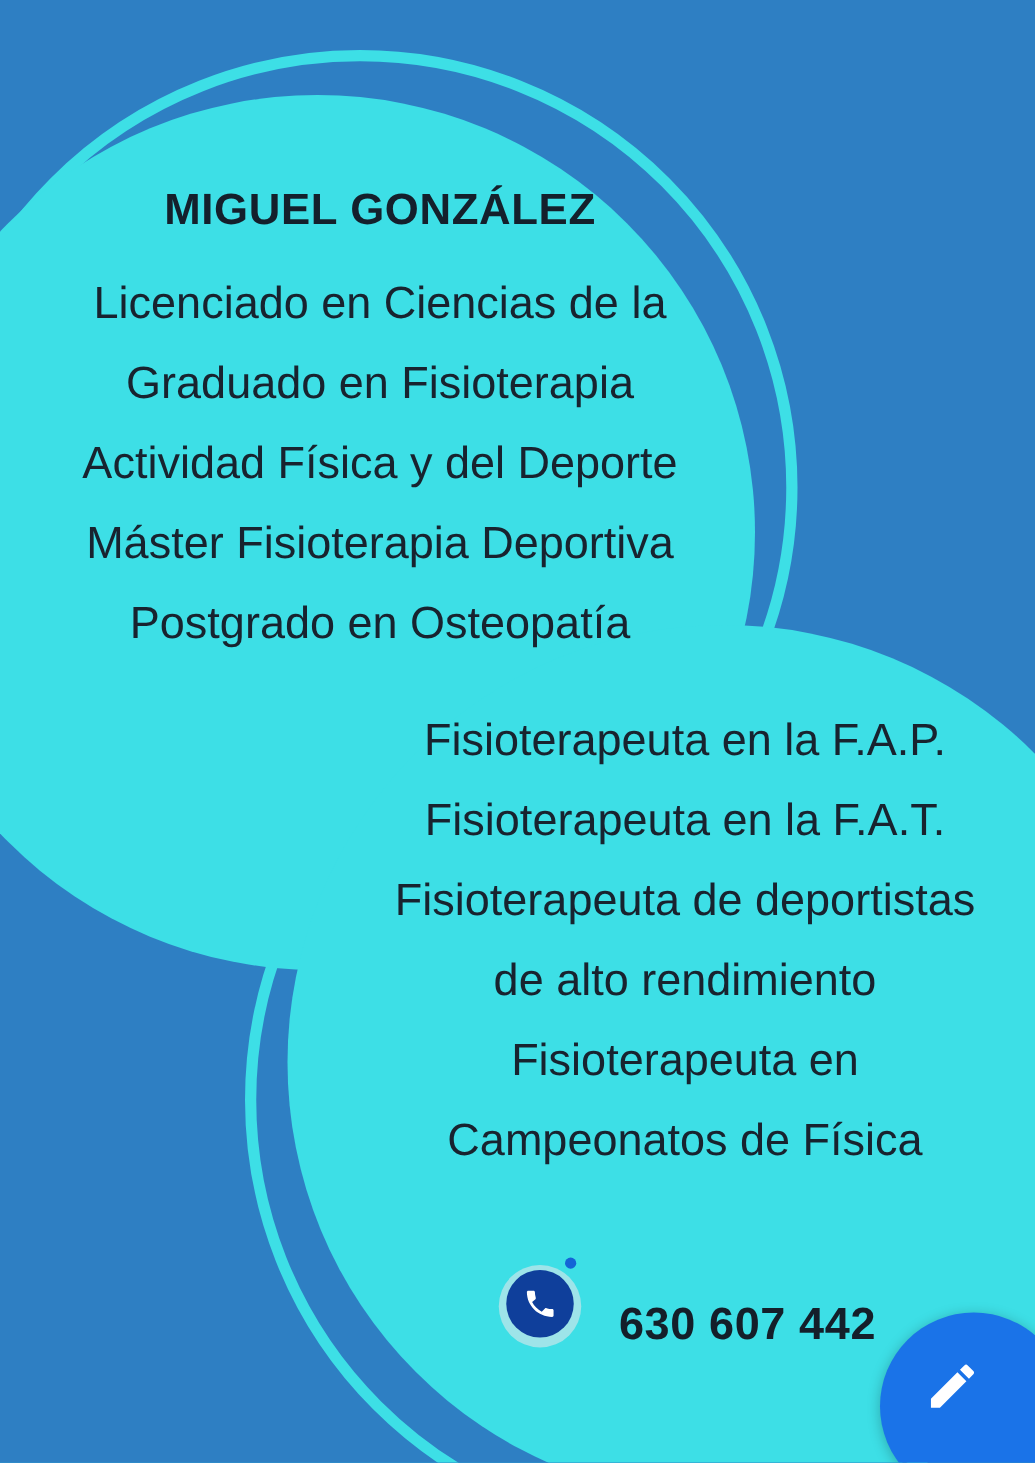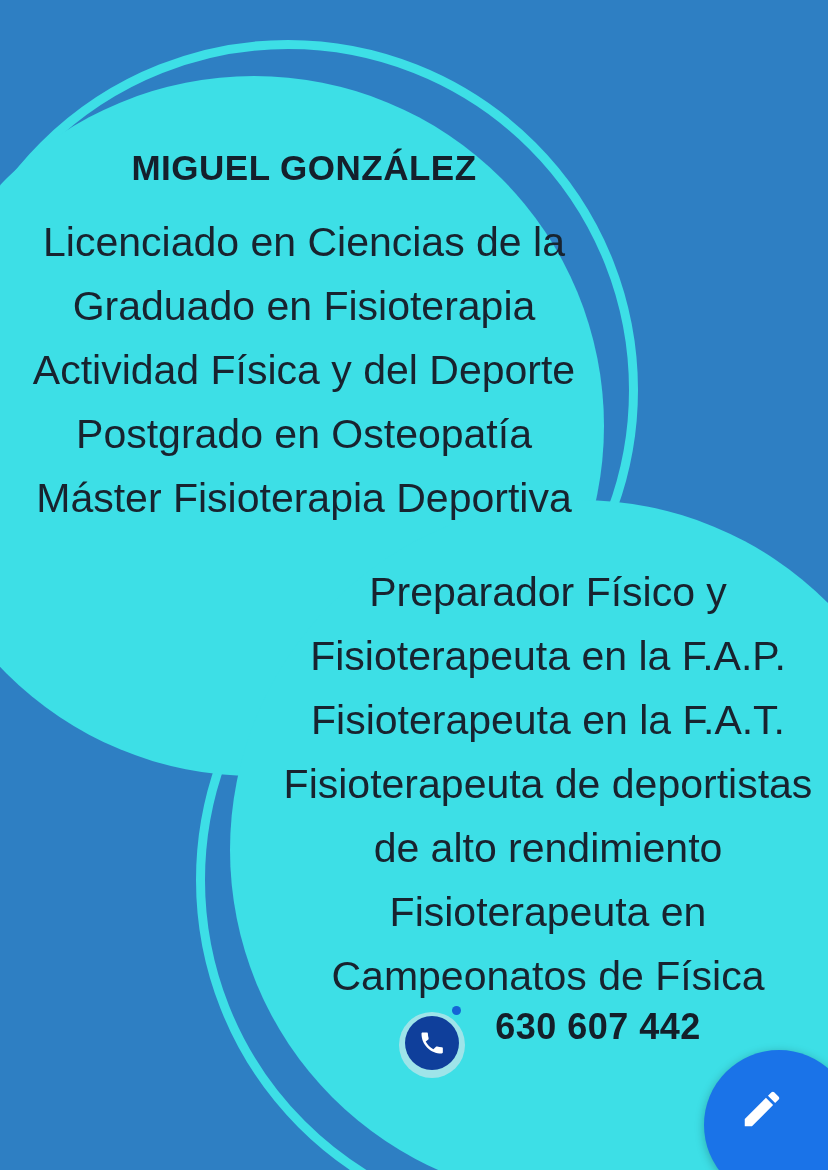--- a/index.html
+++ b/index.html
@@ -86,34 +86,34 @@
 
   .name {
     font-size: 35px;
     font-weight: bold;
     letter-spacing: 0.5px;
     margin: 0 0 22px 0;
     color: #14202c;
   }
 
   .line {
-    font-size: 41px;
+    font-size: 36px;
     line-height: 64px;
     color: #18232f;
     white-space: nowrap;
   }
 
   
   #phone-row {
     position: absolute;
     left: 268px;
     top: 1006px;
     width: 560px;
     display: flex;
-    align-items: flex-start;
+    align-items: flex-end;
     justify-content: center;
     gap: 26px;
   }
   .phone-icon-wrap {
     position: relative;
     width: 74px;
     height: 74px;
     flex: 0 0 74px;
   }
   .phone-halo {
@@ -185,26 +185,25 @@
   <div class="ring ring-bottom"></div>
 
   <div class="blob blob-top"></div>
   <div class="blob blob-bottom"></div>
 
   <div class="text-block" id="block-top">
     <div class="name">MIGUEL GONZÁLEZ</div>
     <div class="line">Licenciado en Ciencias de la</div>
     <div class="line">Graduado en Fisioterapia</div>
     <div class="line">Actividad Física y del Deporte</div>
+    <div class="line">Máster Fisioterapia Deportiva</div>
     <div class="line">Postgrado en Osteopatía</div>
-    <div class="line">Máster Fisioterapia Deportiva</div>
   </div>
 
   <div class="text-block" id="block-bottom">
-    <div class="line">Preparador Físico y</div>
     <div class="line">Fisioterapeuta en la F.A.P.</div>
     <div class="line">Fisioterapeuta en la F.A.T.</div>
     <div class="line">Fisioterapeuta de deportistas</div>
     <div class="line">de alto rendimiento</div>
     <div class="line">Fisioterapeuta en</div>
     <div class="line">Campeonatos de Física</div>
   </div>
 
   <div id="phone-row">
     <span class="phone-icon-wrap">

